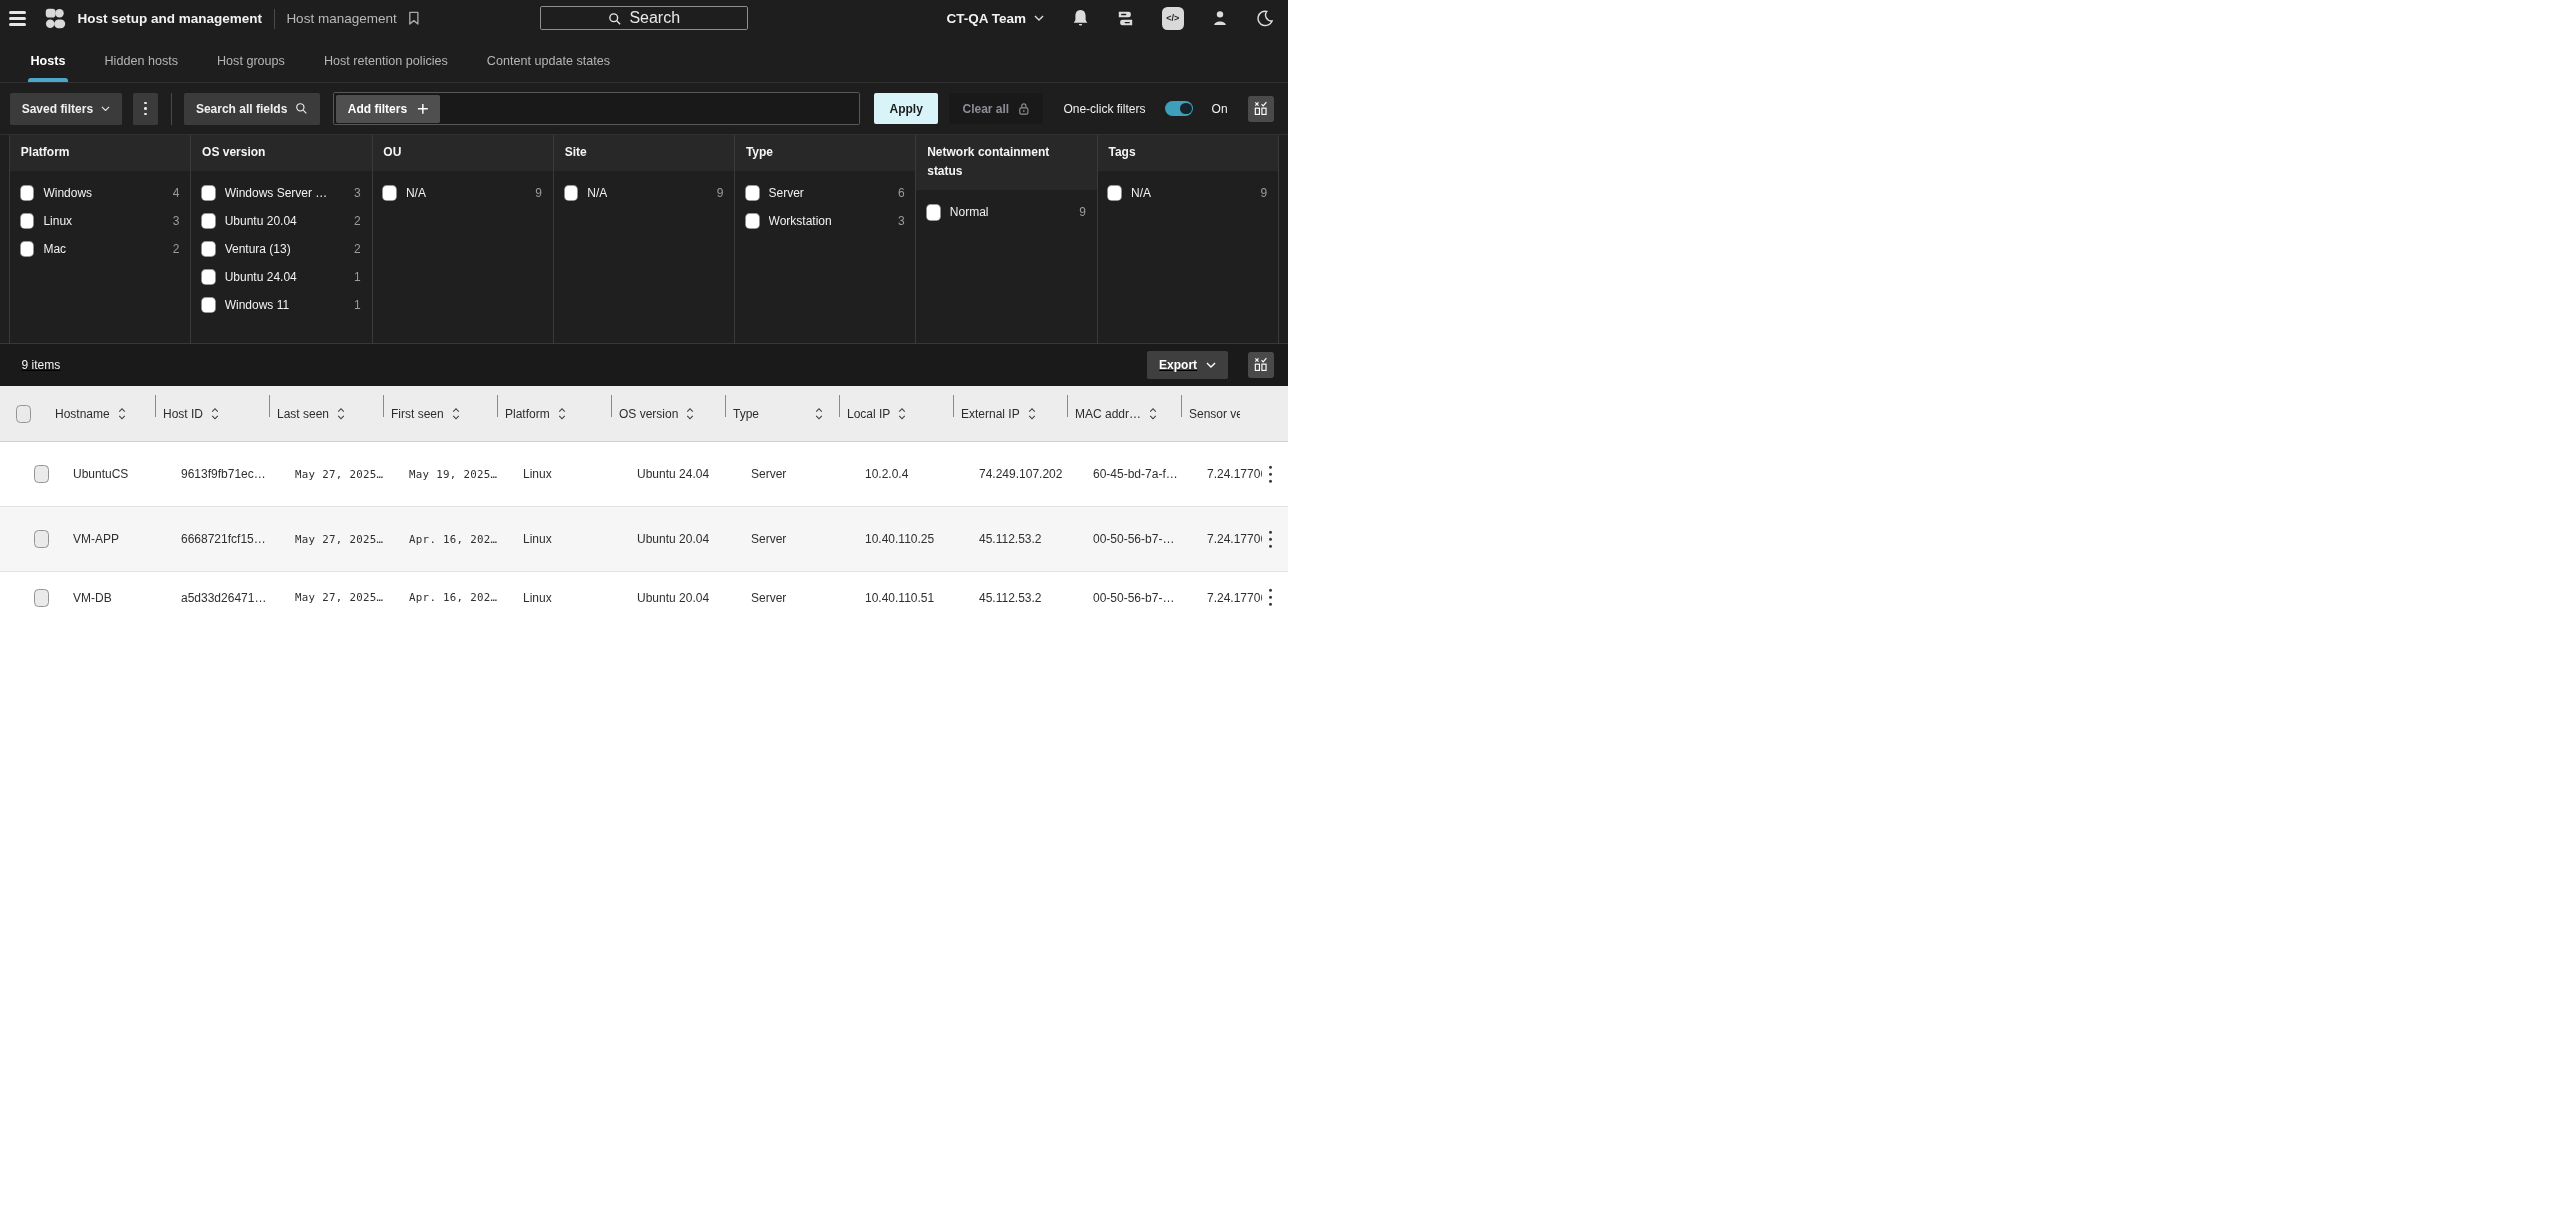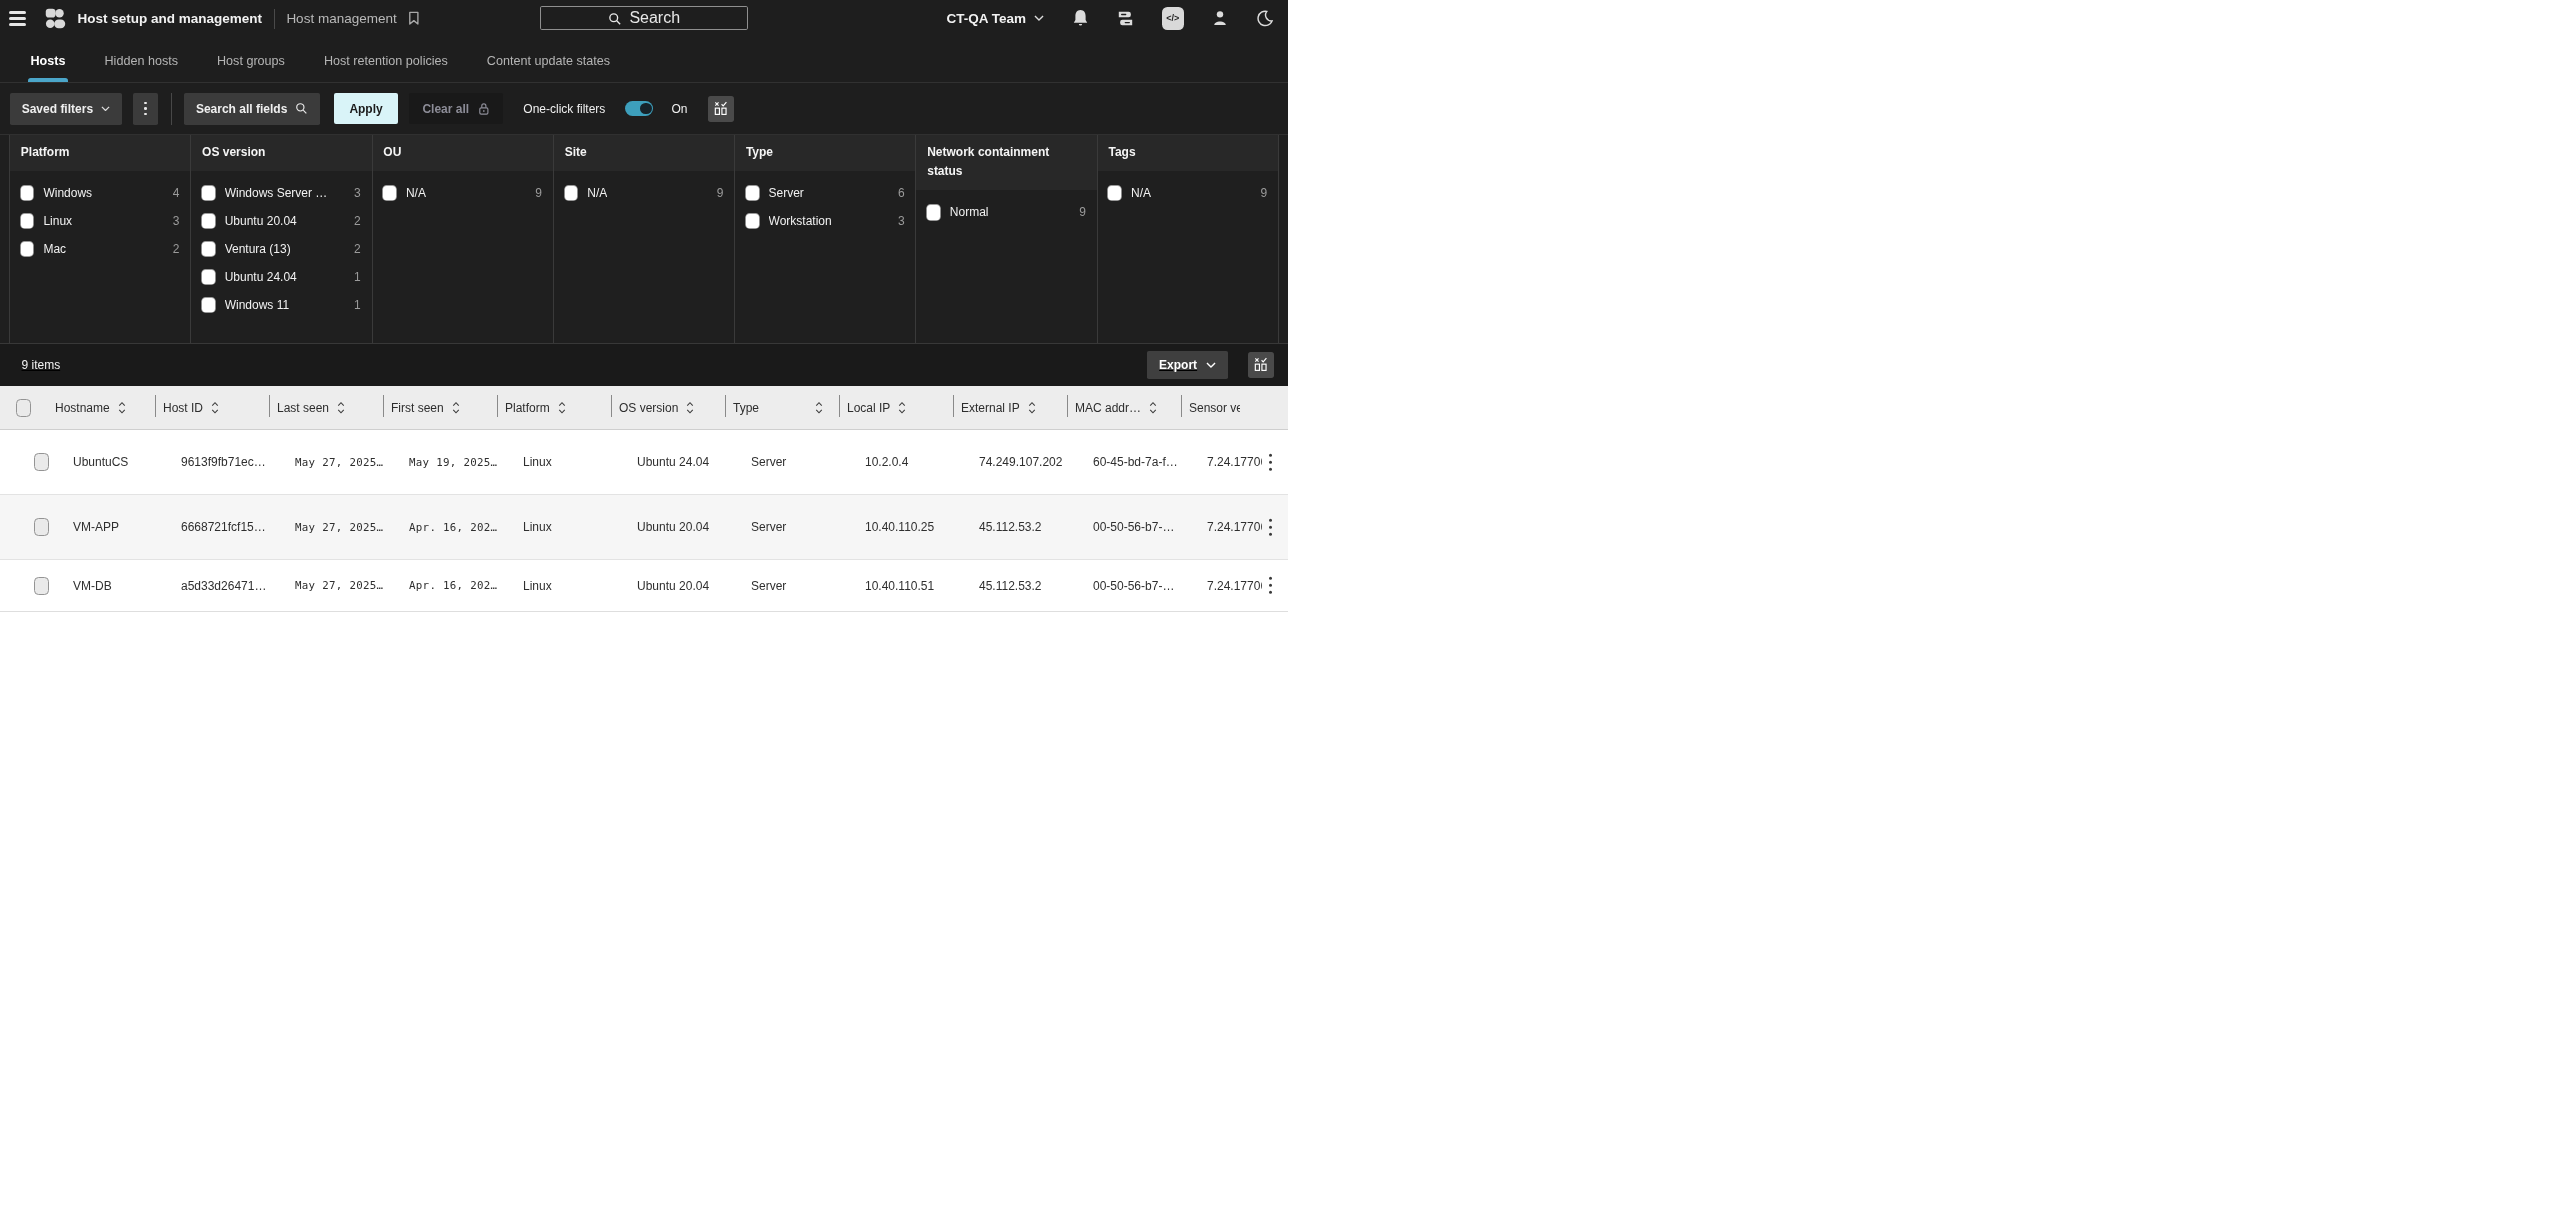--- a/index.html
+++ b/index.html
@@ -67,21 +67,21 @@
   
   .itemsbar { height:43px; background:#1a1a1a; border-top:0.9px solid #383838; display:flex; align-items:center; padding:0 14.4px 0 21.5px;text-decoration:underline; }
   .items-count { color:#f2f2f2; font-size:12px; }
   .itemsbar-right { margin-left:auto; display:flex; align-items:center; gap:10.8px; }
   .export-btn { height:28px; background:#3f3f3f; border:none; border-radius:1.8px; color:#ffffff; font-family:inherit;
     font-size:12px; font-weight:bold; display:flex; align-items:center; gap:9px; padding:0 11.7px; cursor:pointer; }
 
   
   .table { background:#ffffff; }
   .thead, .trow { display:grid; grid-template-columns:47px 108px repeat(9,114px) minmax(0,1fr); align-items:center; }
-  .thead { height:44px; background:#ededed; border-bottom:0.9px solid #cfcfcf; }
+  .thead { height:56px; background:#ededed; border-bottom:0.9px solid #cfcfcf; }
   .th { display:flex; align-items:center; gap:8px; padding:0 8px; position:relative; height:100%; color:#2d2d2d; font-size:12px; white-space:nowrap; cursor:pointer; }
   .th.sep::before { content:""; position:absolute; left:0; top:9px; width:0.9px; height:22.4px; background:#8a8a8a; }
   .th-label { overflow:hidden; }
   .th-sensor .th-label { max-width:51px; }
   .check-cell { display:flex; justify-content:center; align-items:center; height:100%; }
   .tcheck { width:14.4px; height:18px; background:#eaeaea; border:1.3px solid #949494; border-radius:4.5px; cursor:pointer; }
   .trow { height:65px; border-bottom:0.9px solid #e3e3e3; position:relative; background:#ffffff;padding-left:18px; }
   .trow.alt { background:#f6f6f6; }
   .trow:last-child { height:52px; border-bottom:0.9px solid #dedede; }
   .td { padding:0 8px; color:#2f2f2f; font-size:12px; white-space:nowrap; overflow:hidden; }
@@ -185,20 +185,28 @@
       </span>
   </button>
   <span class="fsep"></span>
   <button class="fbtn">
     <span>Search all fields</span>
     <svg width="12.6" height="12.6" viewBox="0 0 16 16" fill="none" stroke="#e8e8e8" stroke-width="1.5">
       <circle cx="6.8" cy="6.8" r="4.6"></circle>
         <line x1="10.4" y1="10.4" x2="14.4" y2="14.4"></line>
     </svg>
   </button>
+  <div class="filter-input">
+    <button class="add-filters">
+      <span>Add filters</span>
+      <svg width="11.7" height="11.7" viewBox="0 0 13 13" fill="none" stroke="#ffffff" stroke-width="1.6">
+          <path d="M6.5 1 V12 M1 6.5 H12"></path>
+        </svg>
+    </button>
+  </div>
   <button class="apply">Apply</button>
   <button class="clear-all">
     <span>Clear all</span>
     <svg width="11.7" height="13.5" viewBox="0 0 13 15" fill="none" stroke="#8d8d98" stroke-width="1.3">
       <rect x="2" y="6.5" width="9" height="7" rx="1.5"></rect>
         <path d="M4.2 6.5 V4.4 a2.3 2.3 0 0 1 4.6 0 V6.5"></path>
         <line x1="6.5" y1="9" x2="6.5" y2="11"></line>
     </svg>
   </button>
   <span class="oneclick-label">One-click filters</span>

